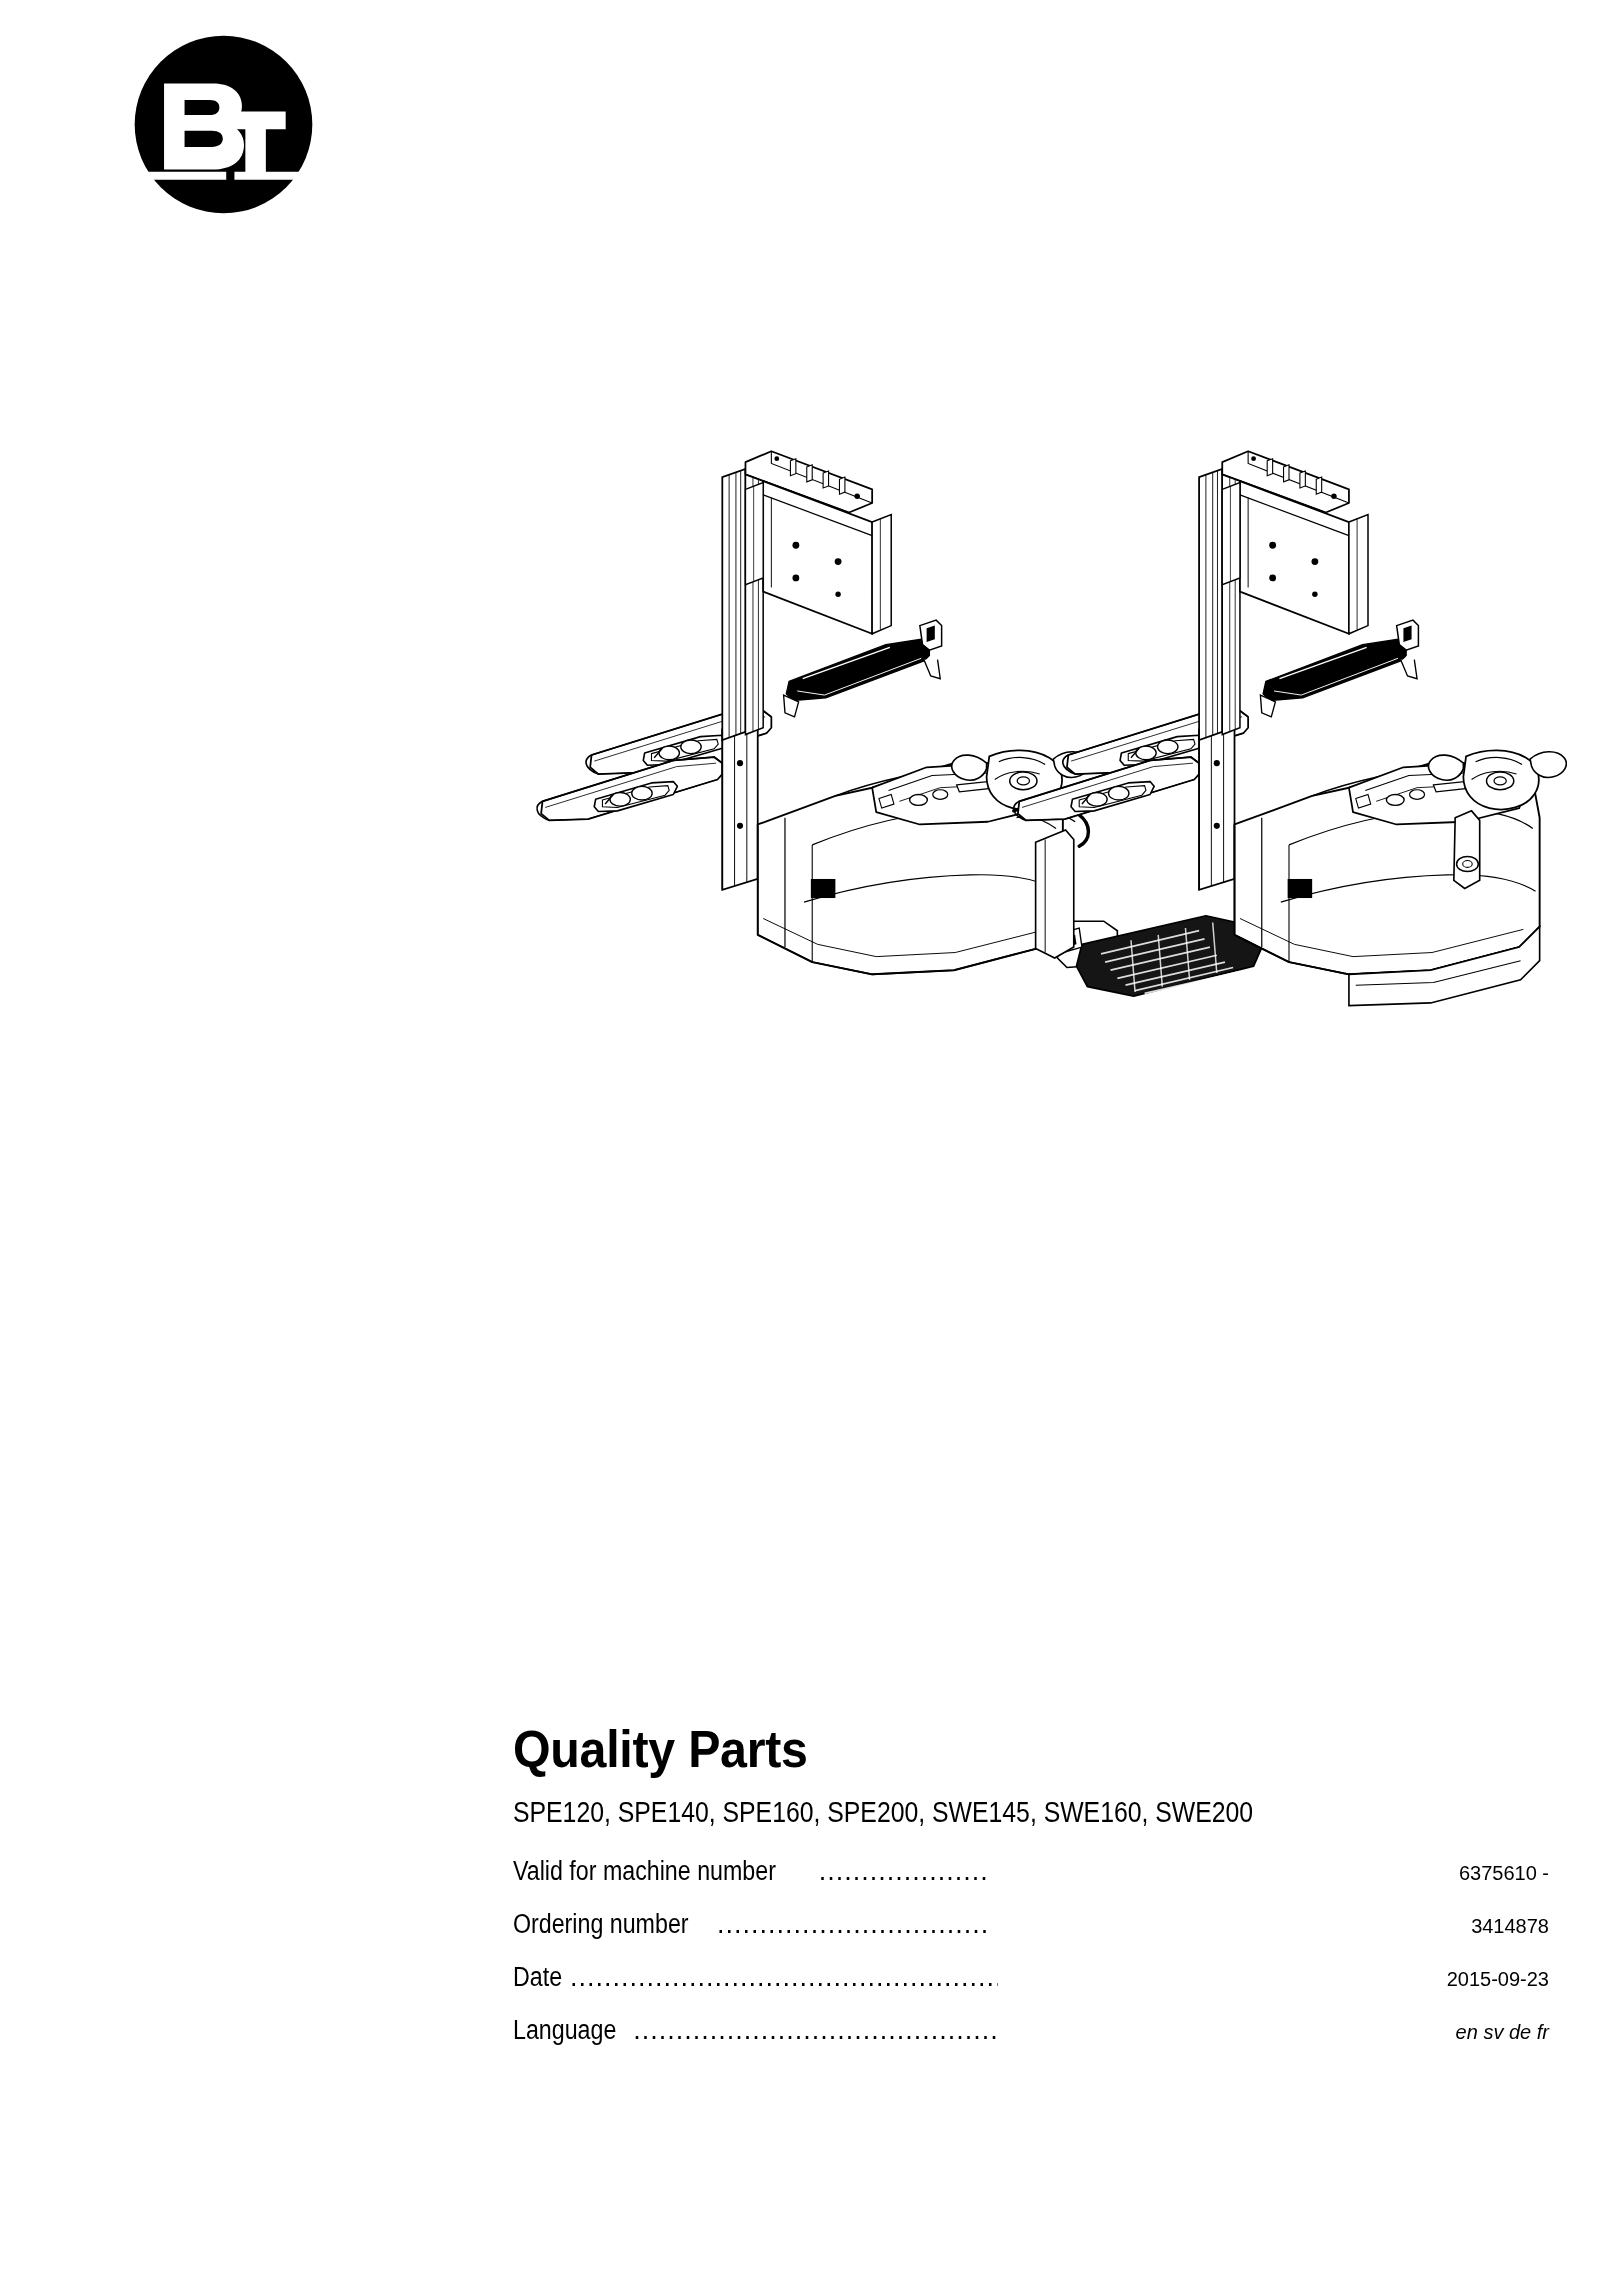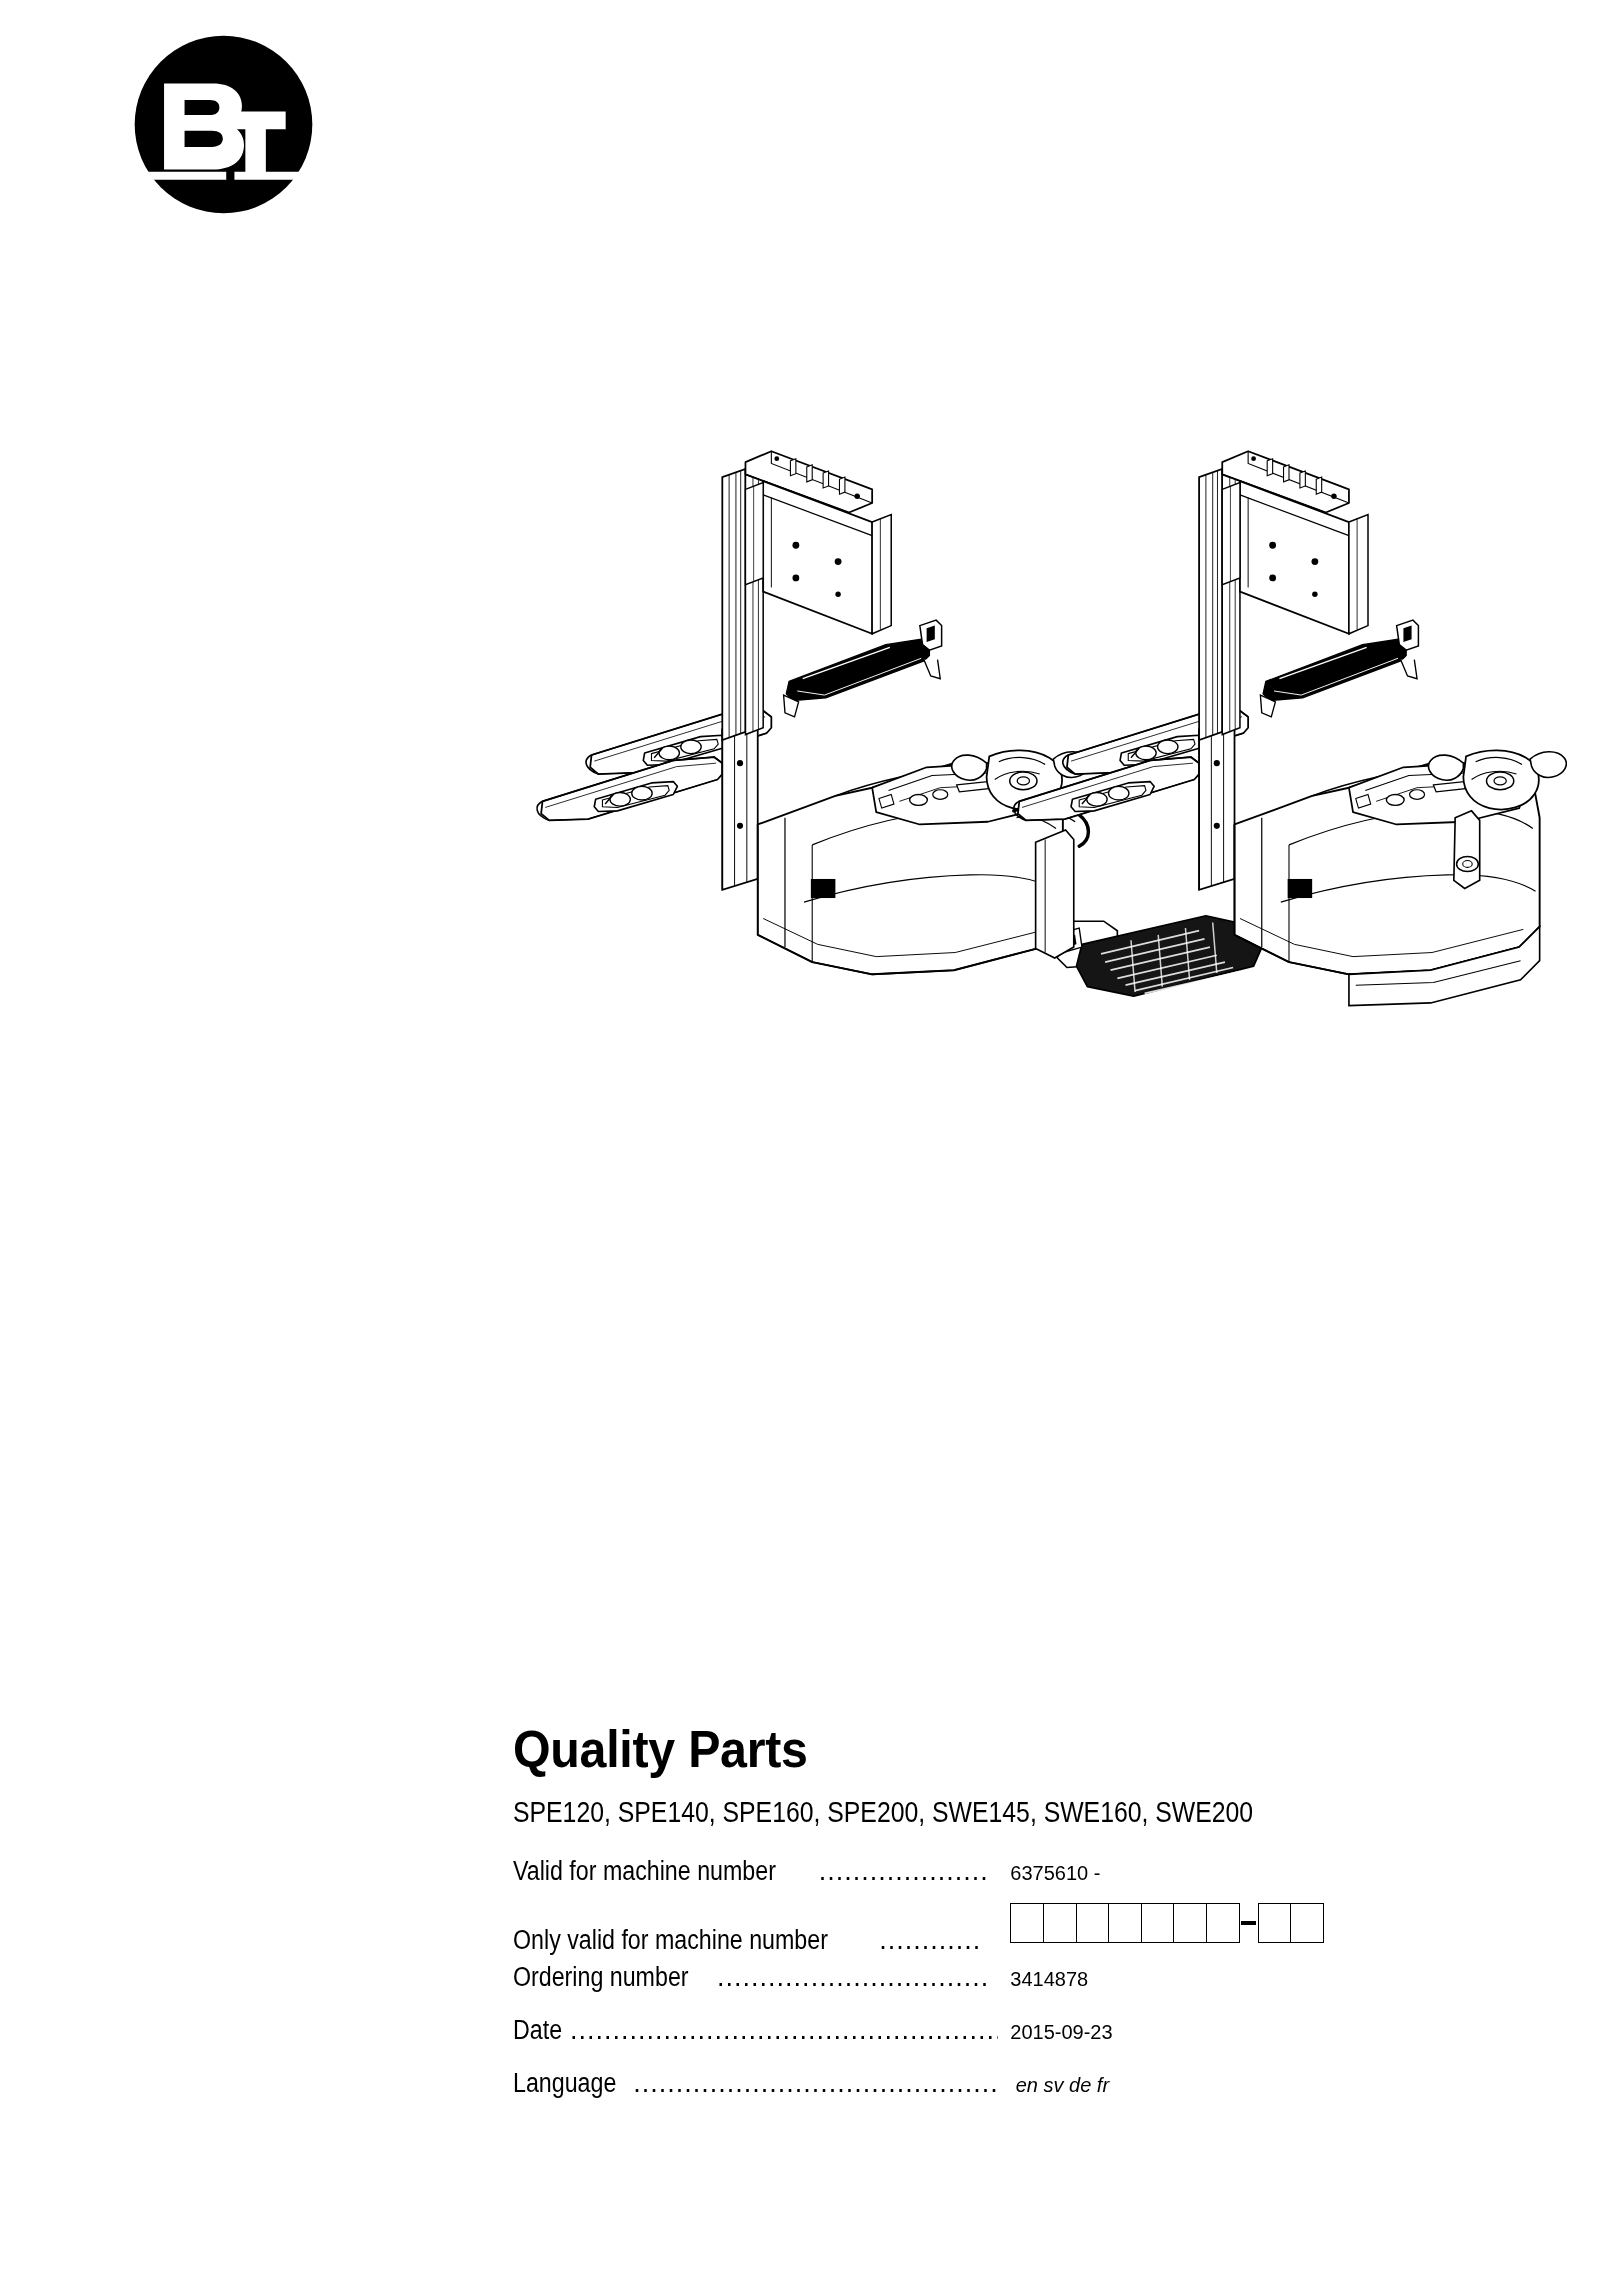--- a/index.html
+++ b/index.html
@@ -69,20 +69,21 @@
     transform-origin: left center;
     white-space: nowrap;
     margin: 0 0 29px 0;
   }
 
   .spec-row {
     display: flex;
     align-items: baseline;
     height: 53px;
     white-space: nowrap;
+    justify-content: space-between;
   }
   .spec-label-wrap {
     width: 485px;
     display: flex;
     align-items: baseline;
     overflow: hidden;
   }
   .spec-label {
     font-family: "Liberation Sans Narrow", "Liberation Sans", sans-serif;
     font-size: 27px;
@@ -323,42 +324,20 @@
     <div id="model-list">SPE120, SPE140, SPE160, SPE200, SWE145, SWE160, SWE200</div>
 
     <div class="spec-row">
       <div class="spec-label-wrap">
         <span class="spec-label">Valid for machine number</span>
         <span class="dots">....................</span>
       </div>
       <span class="spec-value">6375610 -</span>
     </div>
 
-    <div class="spec-row">
-      <div class="spec-label-wrap">
-        <span class="spec-label">Only valid for machine number</span>
-        <span class="dots">............</span>
-      </div>
-      <div class="boxes-row">
-        <div class="box-group" id="boxes-left">
-            <div class="num-box"></div>
-            <div class="num-box"></div>
-            <div class="num-box"></div>
-            <div class="num-box"></div>
-            <div class="num-box"></div>
-            <div class="num-box"></div>
-            <div class="num-box"></div>
-          </div>
-        <div class="box-dash"></div>
-        <div class="box-group" id="boxes-right">
-            <div class="num-box"></div>
-            <div class="num-box"></div>
-          </div>
-      </div>
-    </div>
 
     <div class="spec-row">
       <div class="spec-label-wrap">
         <span class="spec-label">Ordering number </span>
         <span class="dots">................................</span>
       </div>
       <span class="spec-value">3414878</span>
     </div>
 
     <div class="spec-row">

